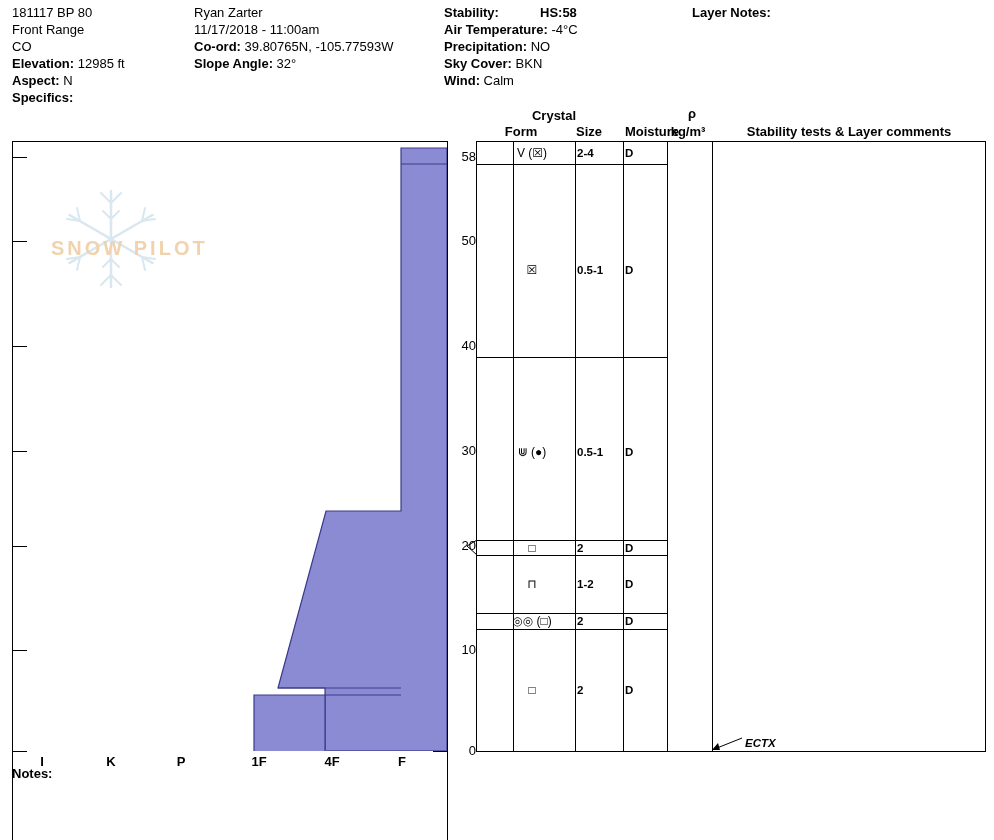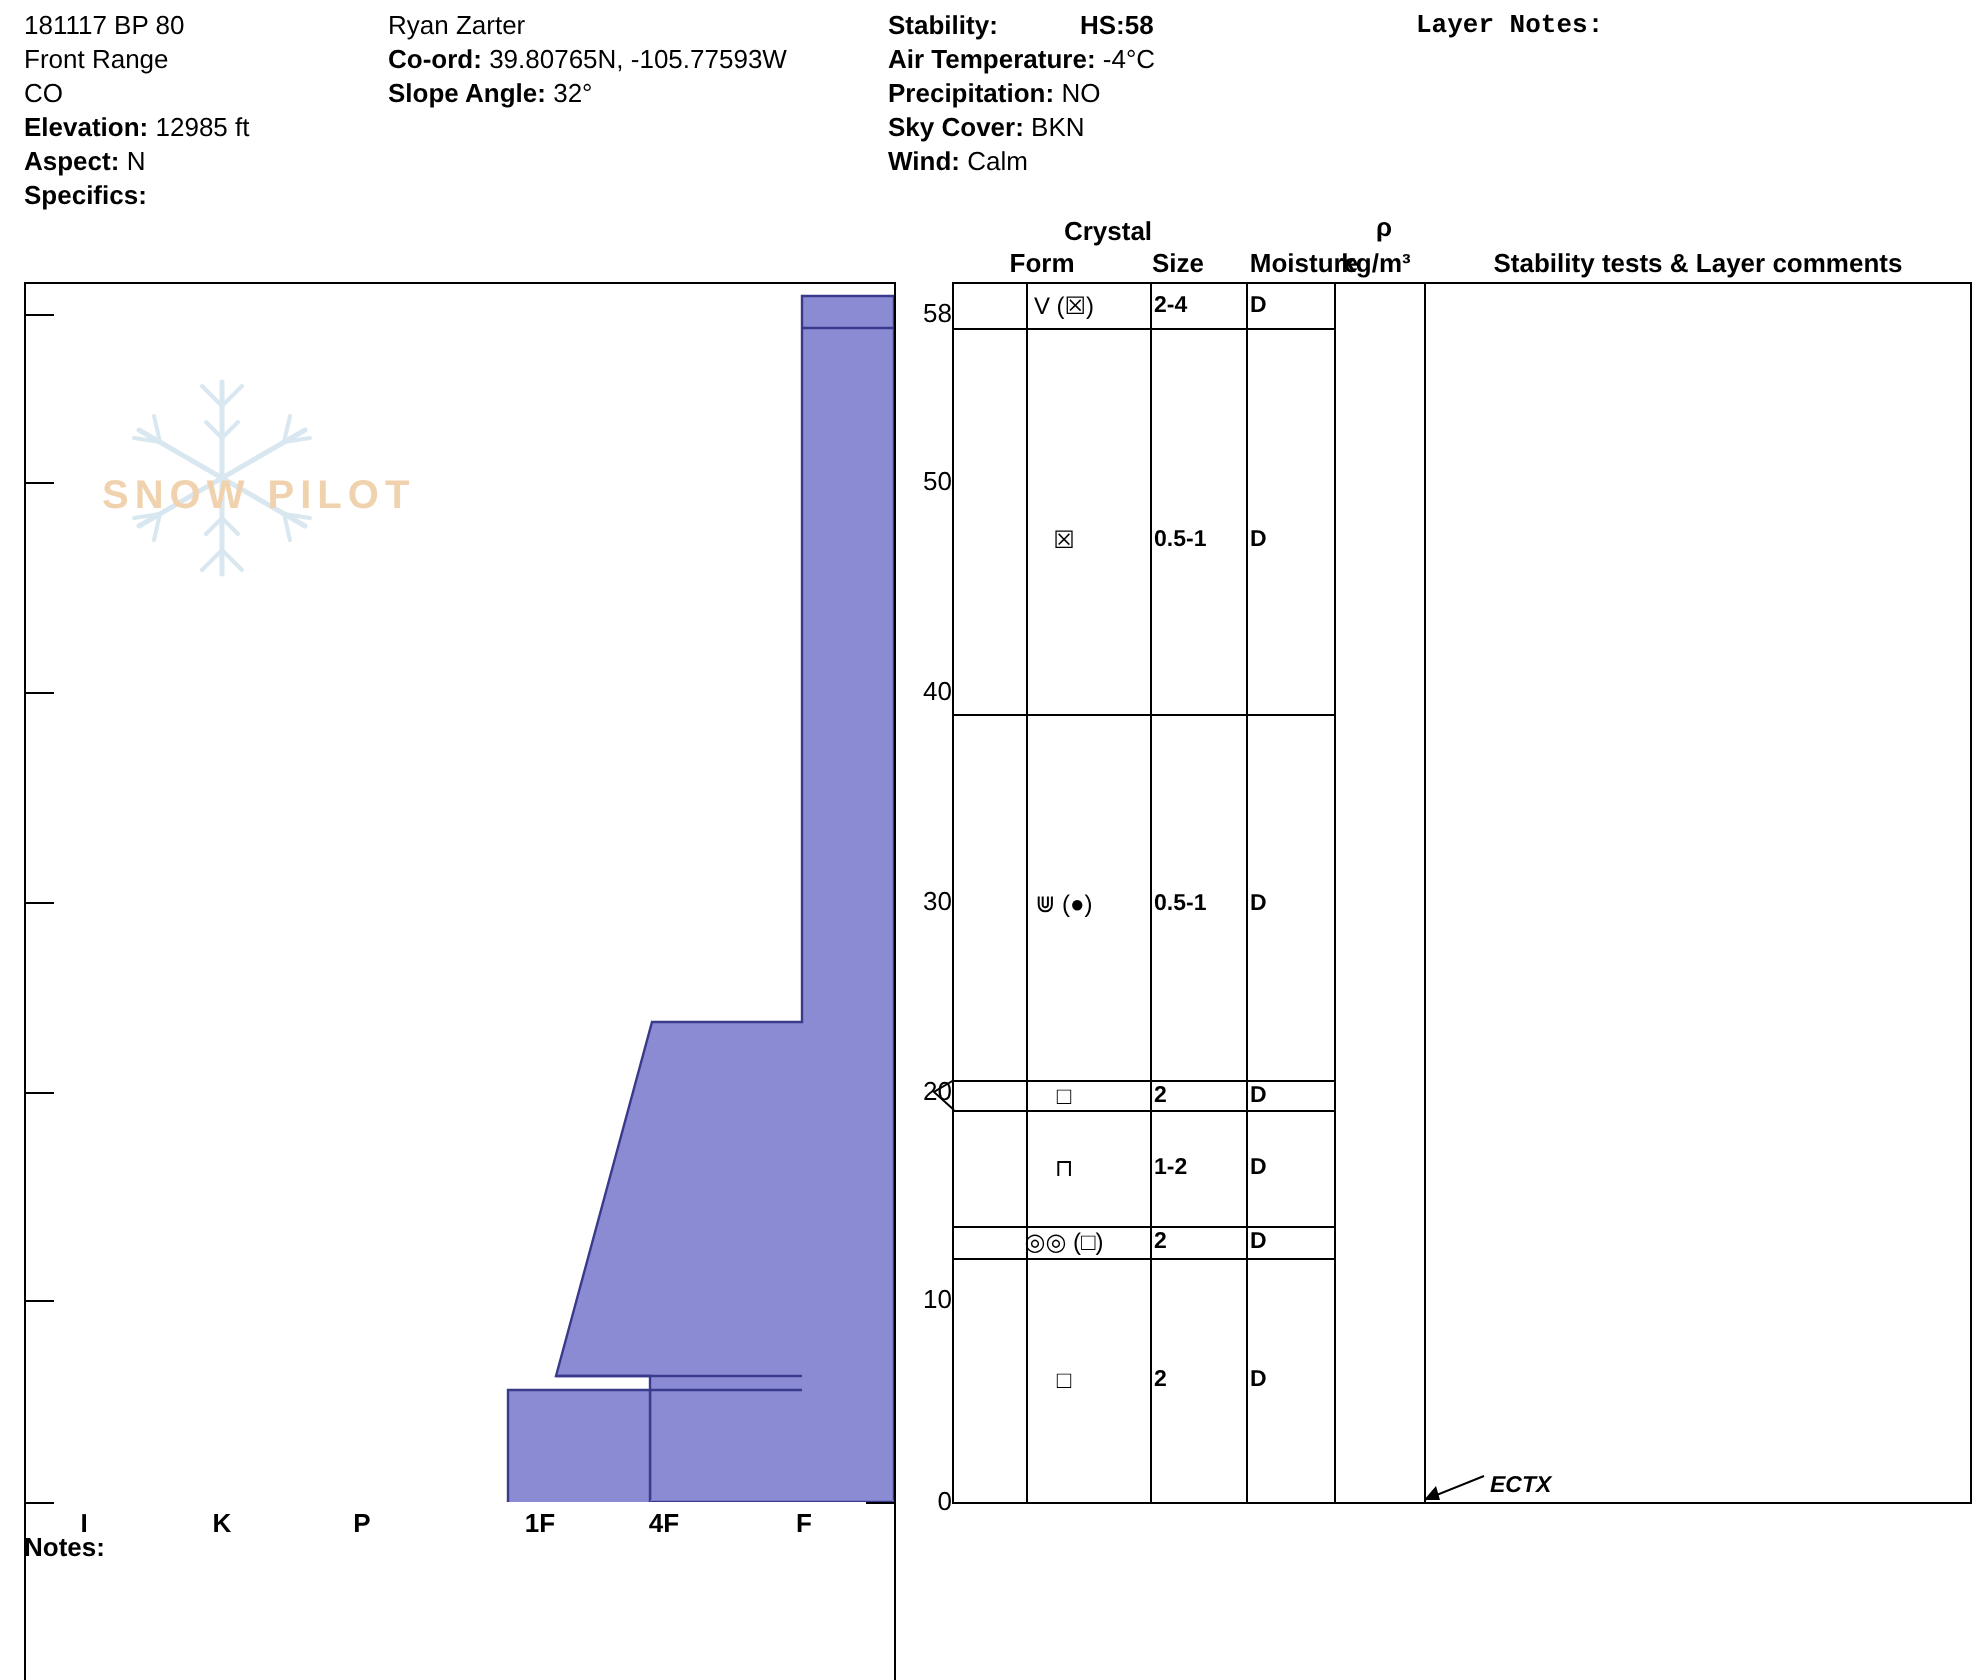--- a/index.html
+++ b/index.html
@@ -26,21 +26,21 @@
   }
   .hcol { position: absolute; top: 4px; }
   .hrow { height: 17px; line-height: 17px; white-space: nowrap; }
   .lbl { font-weight: bold; }
   .val { font-weight: normal; }
 
   #hcol1 { left: 12px; width: 175px; }
   #hcol2 { left: 194px; width: 245px; }
   #hcol3 { left: 444px; width: 250px; }
   #hcol4 { left: 540px; width: 120px; }
-  #hcol5 { left: 708px; width: 280px; font-family: Liberation Mono, monospace; }
+  #hcol5 { left: 692px; width: 280px; }
 
   
   #profile-box {
     position: absolute;
     left: 12px; top: 141px;
     width: 436px; height: 779px;
     border: 1px solid #000;
     box-sizing: border-box;
     background: #fff;
     overflow: hidden;
@@ -176,20 +176,21 @@
     <div class="hrow"><span class="val">181117 BP 80</span></div>
     <div class="hrow"><span class="val">Front Range</span></div>
     <div class="hrow"><span class="val">CO</span></div>
     <div class="hrow"><span class="lbl">Elevation:</span> <span class="val">12985 ft</span></div>
     <div class="hrow"><span class="lbl">Aspect:</span> <span class="val">N</span></div>
     <div class="hrow"><span class="lbl">Specifics:</span> <span class="val"></span></div>
   </div>
 
   <div class="hcol" id="hcol2">
     <div class="hrow"><span class="val">Ryan Zarter</span></div>
+    <div class="hrow"><span class="val">11/17/2018 - 11:00am</span></div>
     <div class="hrow"><span class="lbl">Co-ord:</span> <span class="val">39.80765N, -105.77593W</span></div>
     <div class="hrow"><span class="lbl">Slope Angle:</span> <span class="val">32°</span></div>
   </div>
 
   <div class="hcol" id="hcol3">
     <div class="hrow"><span class="lbl">Stability:</span> <span class="val"></span></div>
     <div class="hrow"><span class="lbl">Air Temperature:</span> <span class="val">-4°C</span></div>
     <div class="hrow"><span class="lbl">Precipitation:</span> <span class="val">NO</span></div>
     <div class="hrow"><span class="lbl">Sky Cover:</span> <span class="val">BKN</span></div>
     <div class="hrow"><span class="lbl">Wind:</span> <span class="val">Calm</span></div>
@@ -292,21 +293,21 @@
   <div class="depth-tick" style="top:310px;">30</div>
   <div class="depth-tick" style="top:405px;">20</div>
   <div class="depth-tick" style="top:509px;">10</div>
   <div class="depth-tick" style="top:610px;">0</div>
 </div>
 
 <div id="hardness-axis">
   <div class="hard-tick" style="left:30px;">I</div>
   <div class="hard-tick" style="left:99px;">K</div>
   <div class="hard-tick" style="left:169px;">P</div>
-  <div class="hard-tick" style="left:258px;">1F</div>
+  <div class="hard-tick" style="left:247px;">1F</div>
   <div class="hard-tick" style="left:320px;">4F</div>
   <div class="hard-tick" style="left:390px;">F</div>
 </div>
 
 <div id="notes-label">Notes:</div>
 
 <div id="table-head">
   <div class="th" style="left:38px; top:0px; width:80px;">Crystal</div>
   <div class="th" style="left:10px; top:16px; width:70px;">Form</div>
   <div class="th" style="left:88px; top:16px; width:50px;">Size</div>

